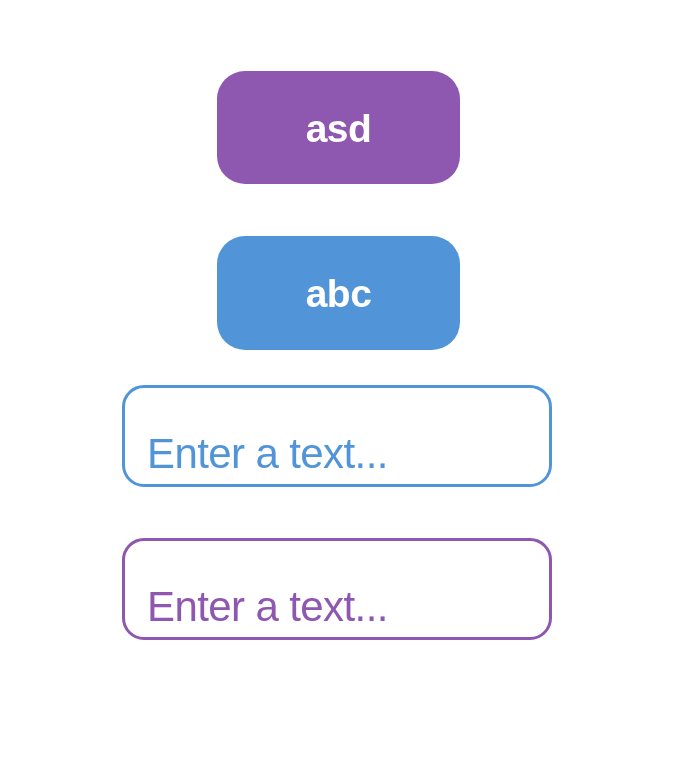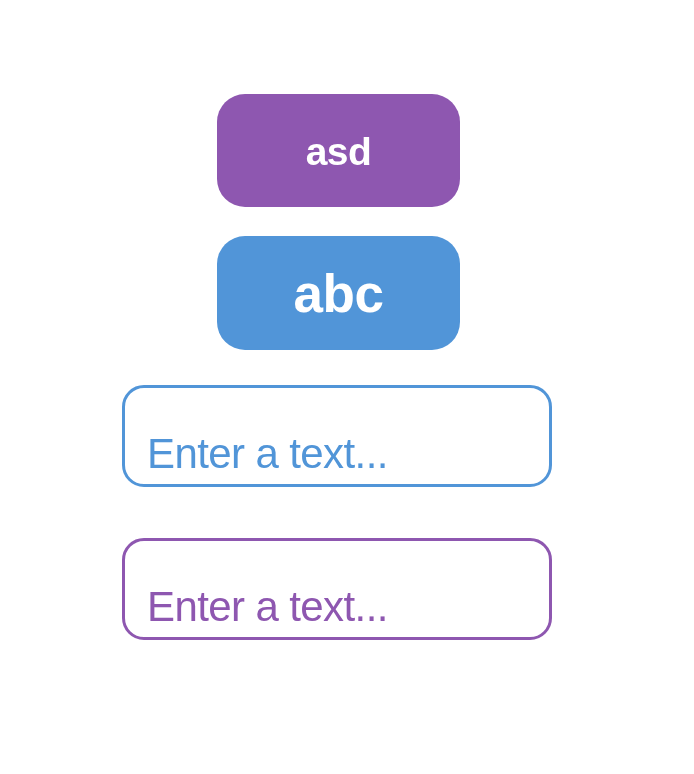--- a/index.html
+++ b/index.html
@@ -41,21 +41,21 @@
     position: absolute;
     left: 0;
     width: 100%;
     text-align: center;
     font-weight: bold;
     letter-spacing: -0.5px;
   }
 
   #btn-asd {
     left: 217px;
-    top: 94px;
+    top: 71px;
     width: 243px;
     height: 113px;
     border-radius: 28px;
     background: #8E57B0;
   }
   #btn-asd .btn-label {
     top: 36px;
     font-size: 39px;
     line-height: 44px;
   }
@@ -63,21 +63,21 @@
   #btn-abc {
     left: 217px;
     top: 236px;
     width: 243px;
     height: 114px;
     border-radius: 28px;
     background: #5195D8;
   }
   #btn-abc .btn-label {
     top: 36px;
-    font-size: 53px;
+    font-size: 39px;
     line-height: 44px;
   }
 
   
   .field {
     position: absolute;
     box-sizing: border-box;
     background: #ffffff;
     border-style: solid;
     border-width: 3px;

